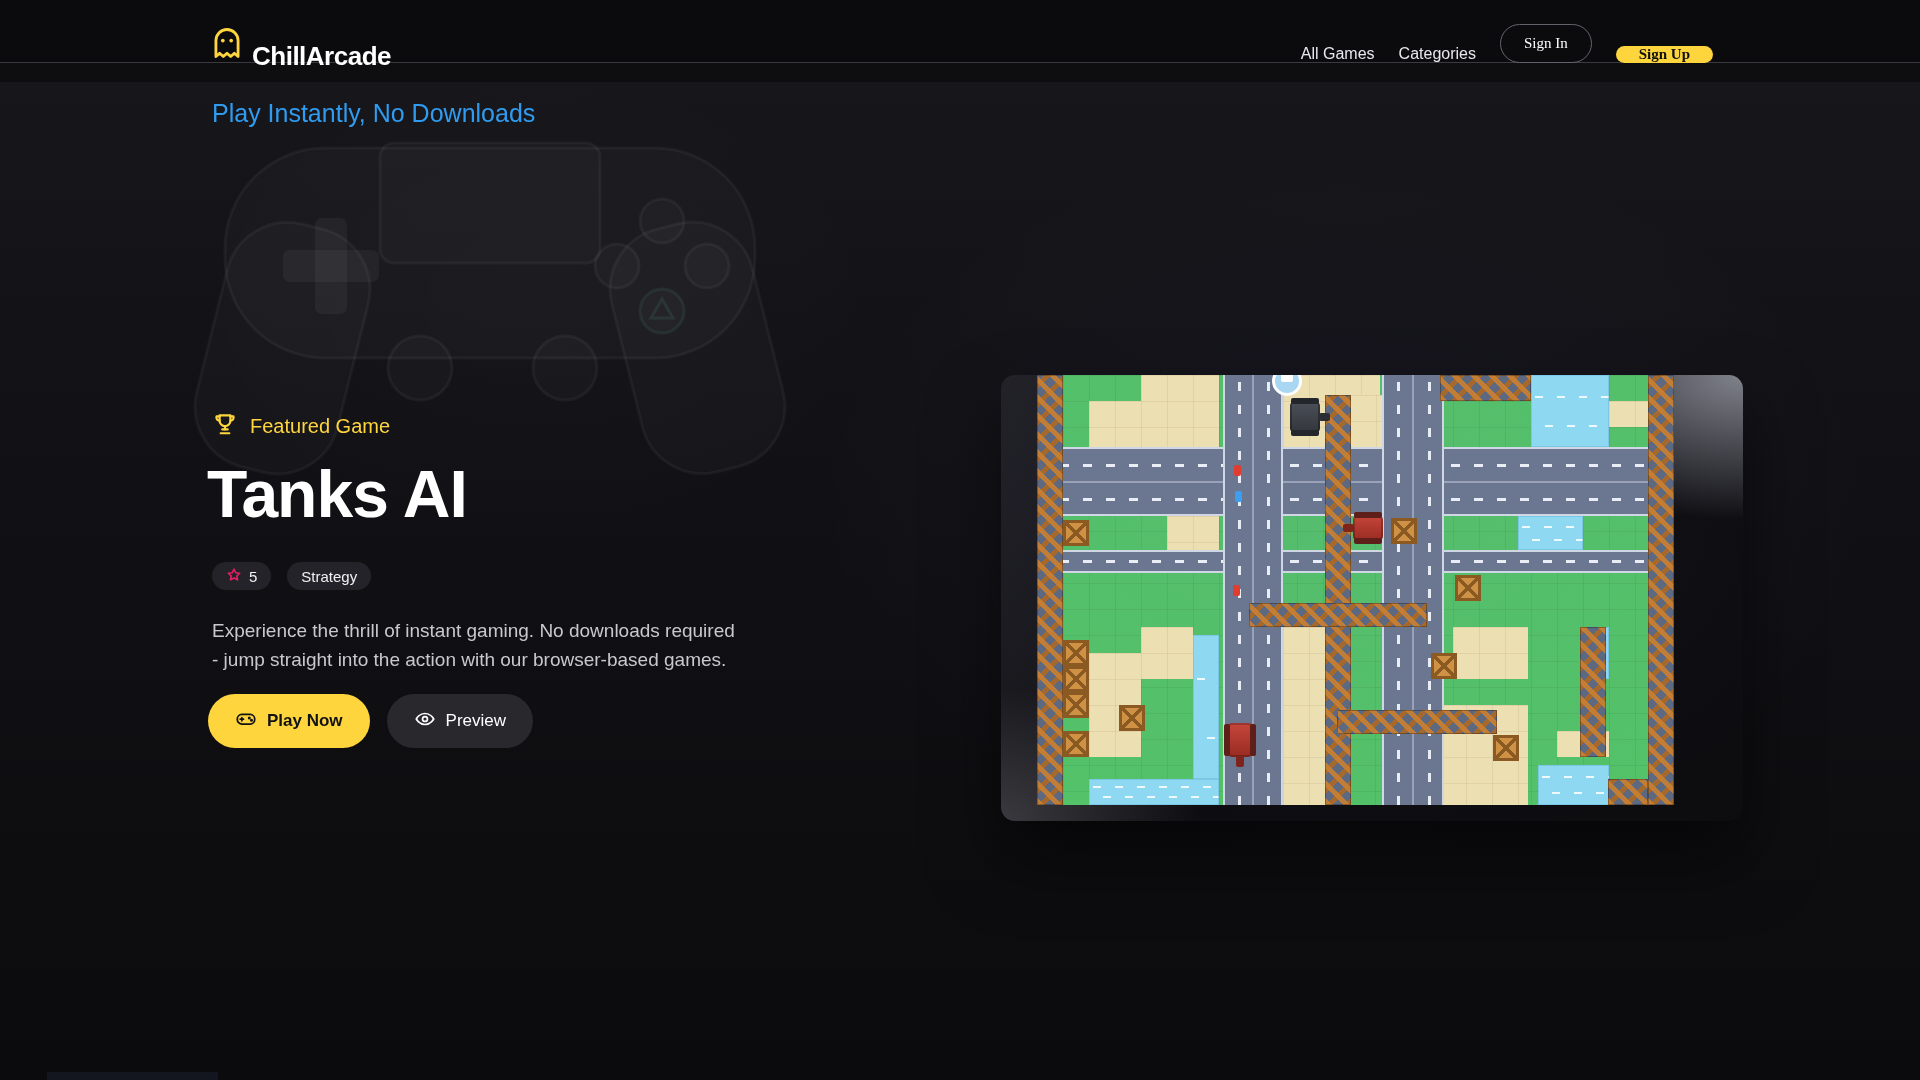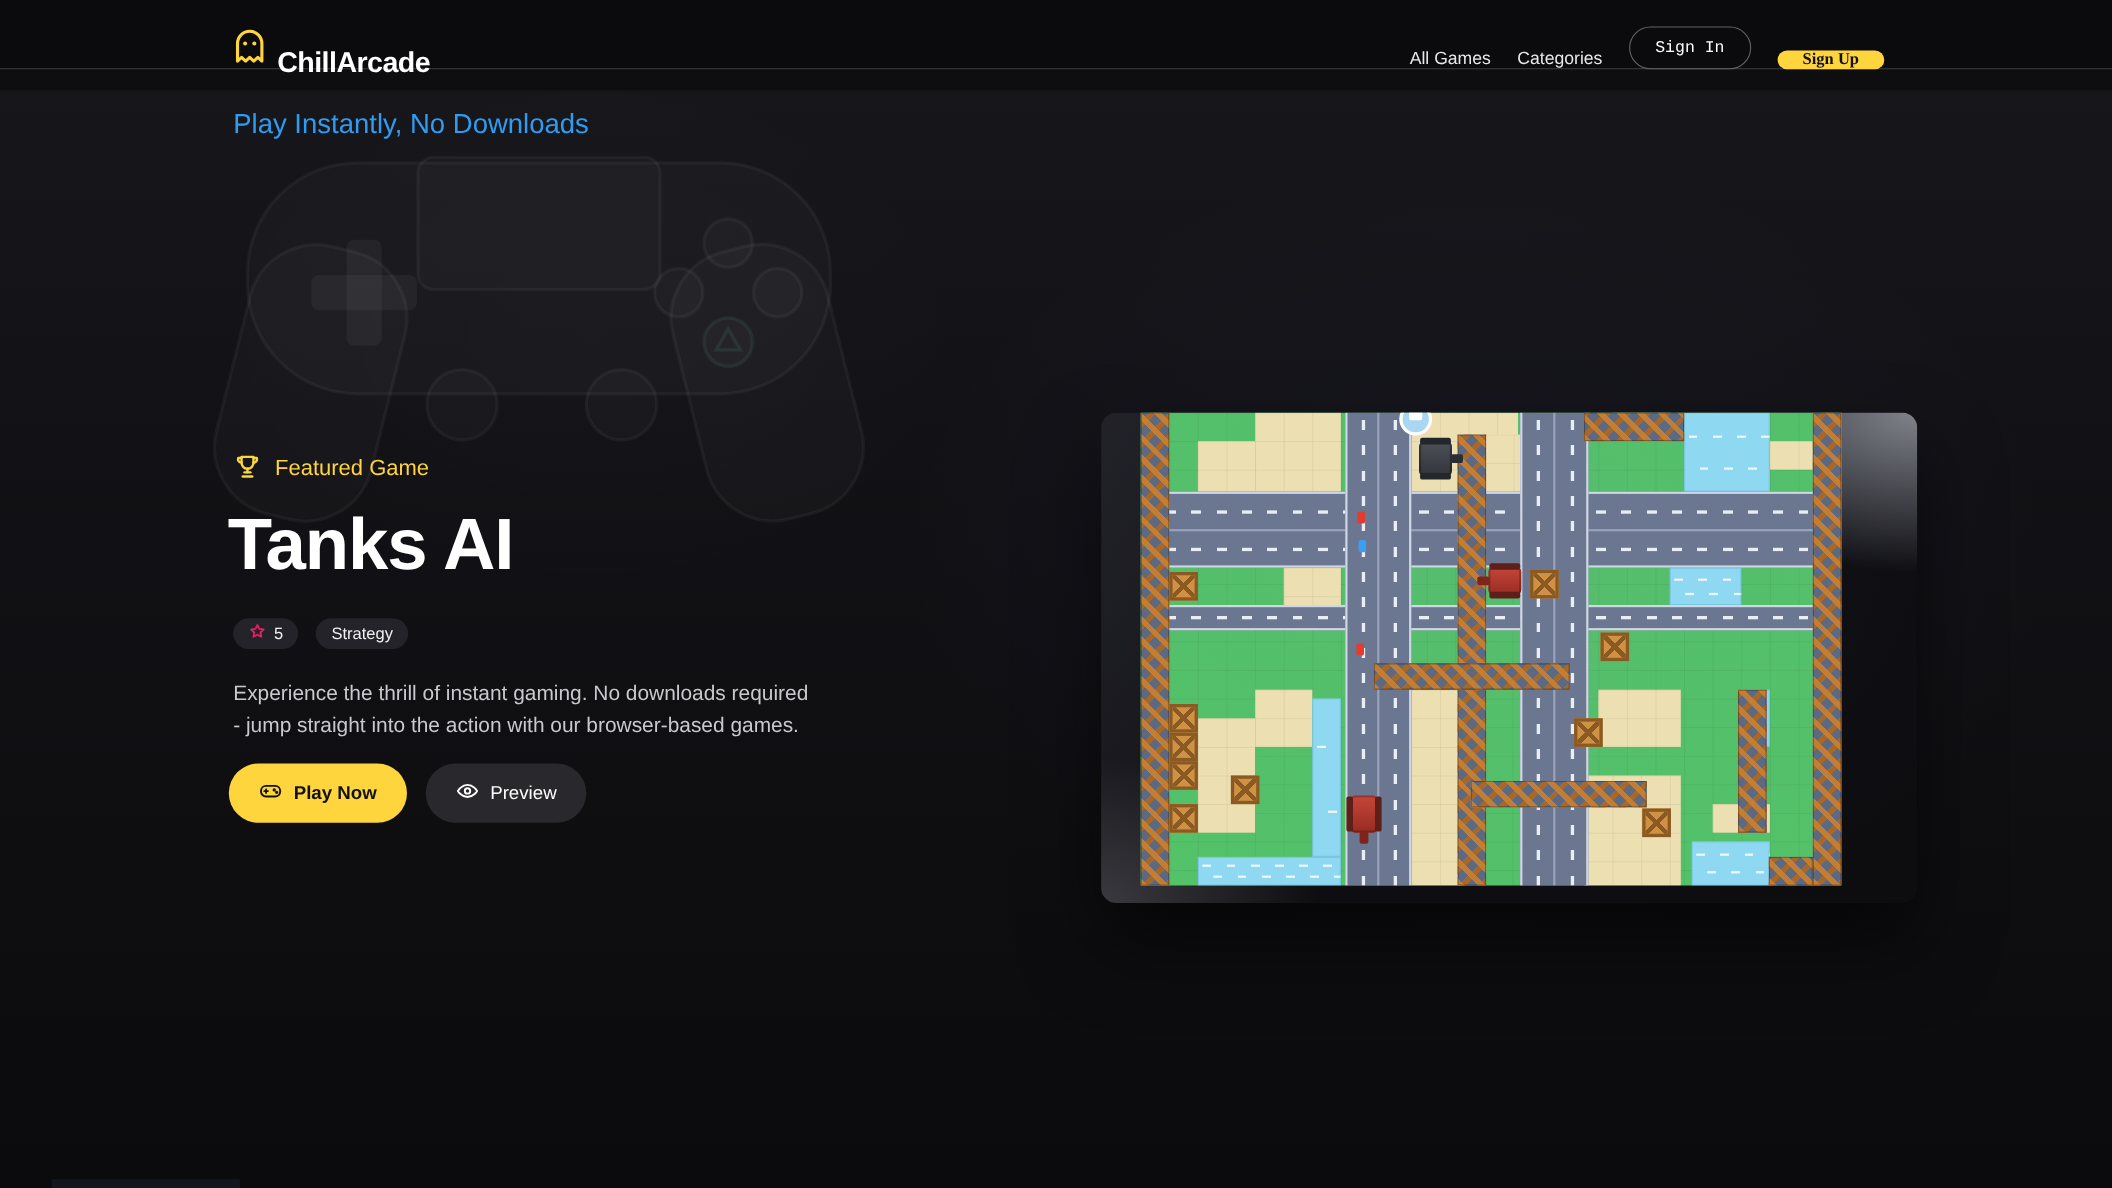--- a/index.html
+++ b/index.html
@@ -17,21 +17,21 @@
   .logo-text { color:#fff; font-size:26px; font-weight:bold; letter-spacing:-0.5px;margin-top:24px; }
   .search-wrap { position:absolute; left:504px; top:19px; width:678px; height:38px; }
   .search-input { width:100%; height:100%; background:#232327; border:none; outline:none;
     border-radius:999px; color:#e8e8ec; font-size:16px; padding:0 48px 0 26px;
     font-family:"Liberation Sans", sans-serif; }
   .search-input::placeholder { color:#8f8f97; }
   .search-icon { position:absolute; right:18px; top:9px; width:20px; height:20px; }
   .nav-right { position:absolute; right:207px; top:0; height:63px; display:flex; align-items:flex-end; gap:24px; }
   .nav-link { color:#e8e8ec; font-size:16px; cursor:pointer; }
   .btn-signin { color:#fff; font-size:15px; background:transparent; border:1px solid #63636b;
-    border-radius:999px; padding:10px 23px; cursor:pointer; font-family:Liberation Mono, monospace; }
+    border-radius:999px; padding:10px 23px; cursor:pointer; font-family:Liberation Serif, serif; }
   .btn-signup { color:#101010; font-size:15px; font-weight:bold; background:#ffd53e; border:none;
     border-radius:999px; padding:0 23px; cursor:pointer; font-family:Liberation Serif, serif; }
 
   
   .hero { position:absolute; top:82px; left:0; right:0; height:998px;
     border-top:1px solid rgba(255,255,255,0.05);
     background:linear-gradient(180deg,#17171b 0%,#121216 32%,#0e0e11 72%,#0b0b0d 100%); }
   .hero::after { content:''; position:absolute; inset:0; pointer-events:none;
     background:radial-gradient(760px 520px at 70% 42%, rgba(124,94,215,0.05), transparent 70%),
                radial-gradient(520px 360px at 28% 22%, rgba(255,255,255,0.016), transparent 70%); }

